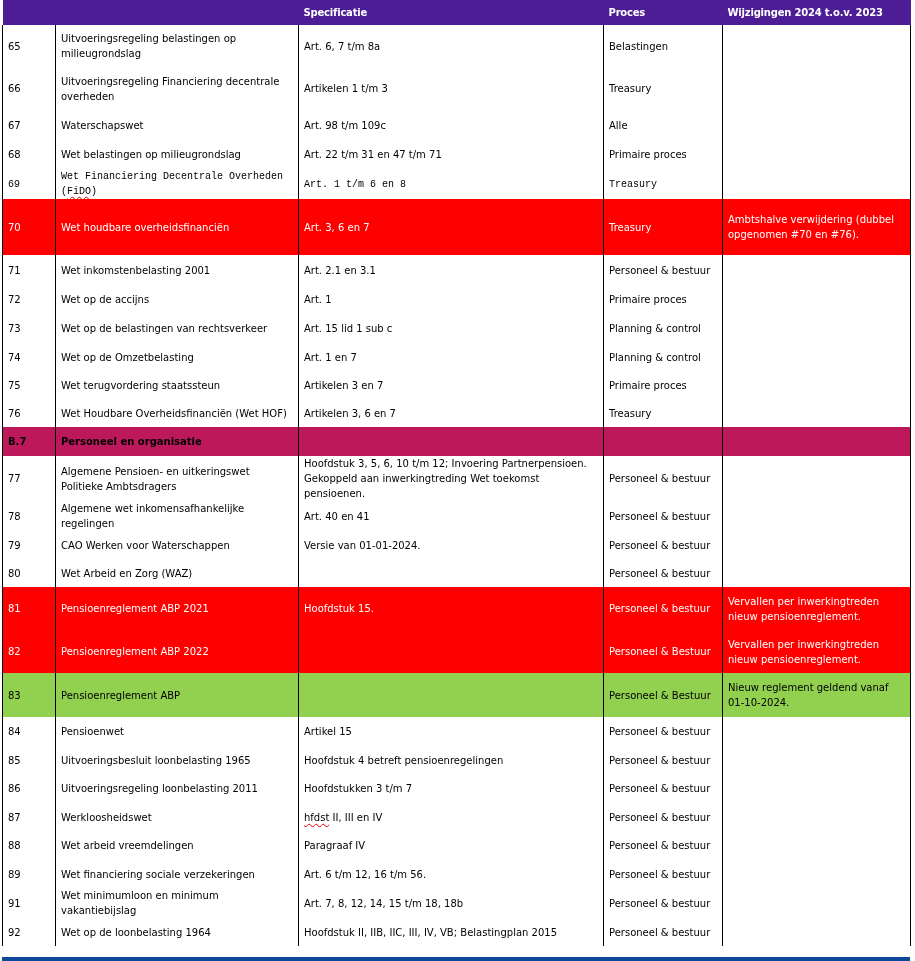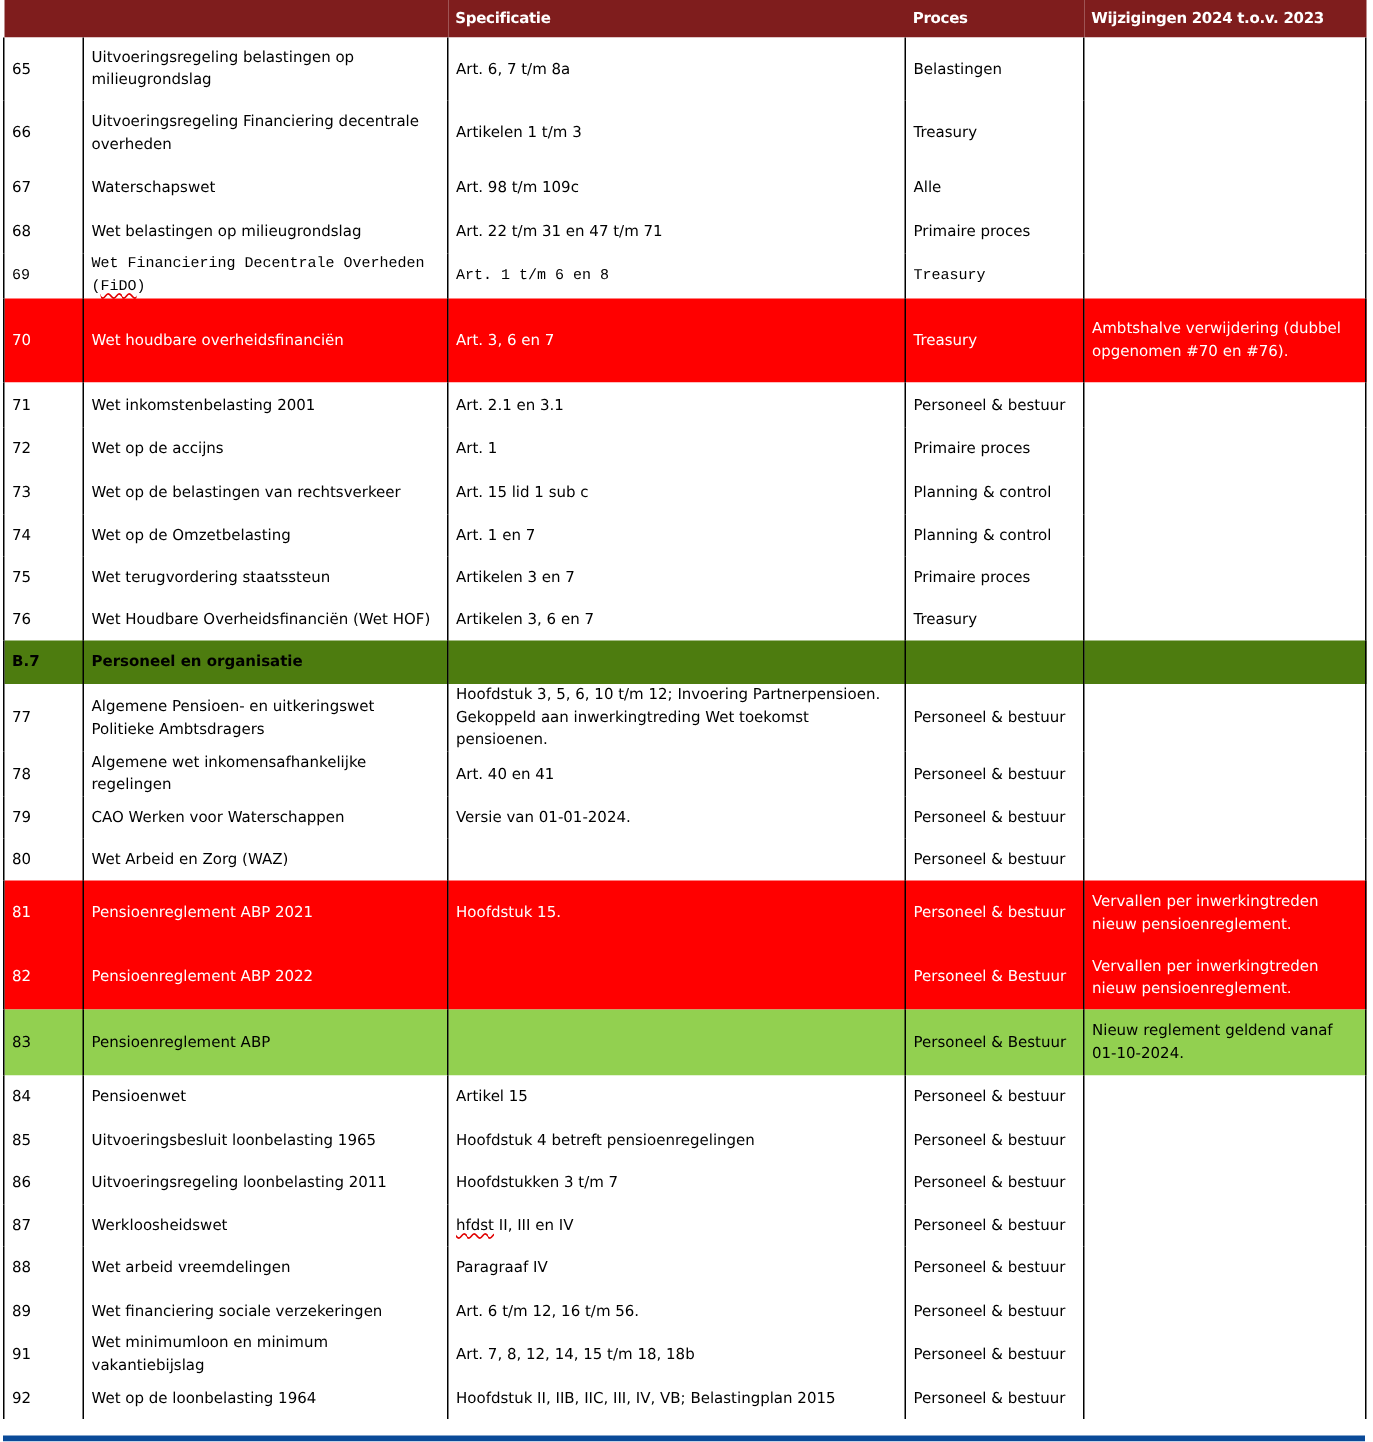--- a/index.html
+++ b/index.html
@@ -4,28 +4,28 @@
   <style>
     html, body { margin: 0; padding: 0; background: #ffffff; }
     body { width: 915px; height: 961px; overflow: hidden; position: relative;
            font-family: "DejaVu Sans", sans-serif; font-size: 10px; color: #000; }
     #tbl { position: absolute; left: 2px; top: 0; width: 908px; border-collapse: collapse; table-layout: fixed; }
     #tbl col.c1 { width: 53px; }
     #tbl col.c2 { width: 243px; }
     #tbl col.c3 { width: 305px; }
     #tbl col.c4 { width: 119px; }
     #tbl col.c5 { width: 188px; }
-    #tbl th { background: #7f1d1d; color: #ffffff; font-weight: bold; text-align: left;
+    #tbl th { background: #4c1d95; color: #ffffff; font-weight: bold; text-align: left;
               height: 25px; padding: 0 5px; font-size: 10px; border: none; letter-spacing: -0.2px; }
     #tbl td { border-left: 1.5px solid #000; border-right: 1.5px solid #000;
               padding: 0 5px; vertical-align: middle; line-height: 15px; font-size: 10px; }
     #tbl tr.row-white td { background: #ffffff; color: #000; }
     #tbl tr.row-red td { background: #ff0000; color: #ffffff; }
     #tbl tr.row-green td { background: #92d050; color: #000; }
-    #tbl tr.row-section td { background: #4d7c0f; color: #000; font-weight: bold; }
+    #tbl tr.row-section td { background: #be185d; color: #000; font-weight: bold; }
     .squiggle { text-decoration: underline wavy #e00000; text-decoration-thickness: 1px; text-underline-offset: 2px; }
     #bottom-band { position: absolute; left: 2px; top: 957px; width: 908px; height: 4px; background: #0a4a98; }
   </style>
 </head>
 <body>
 
 <table id="tbl">
   <colgroup>
       <col class="c1">
       <col class="c2">

